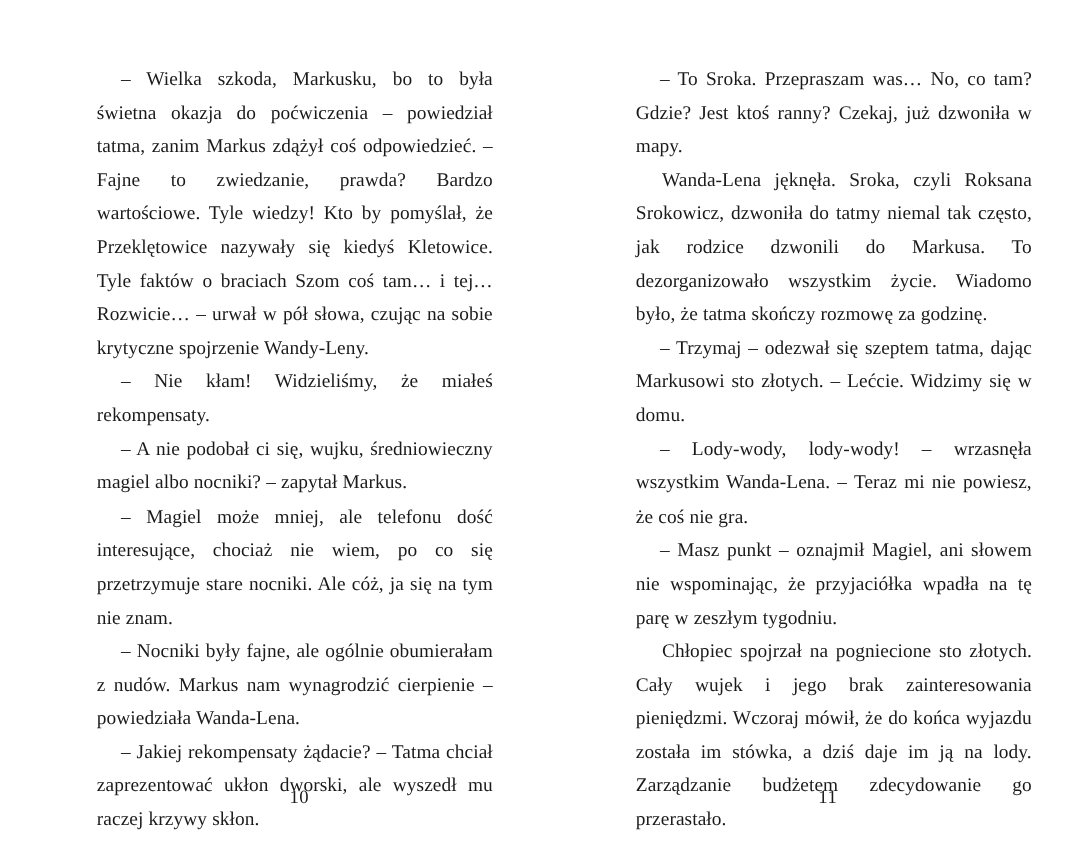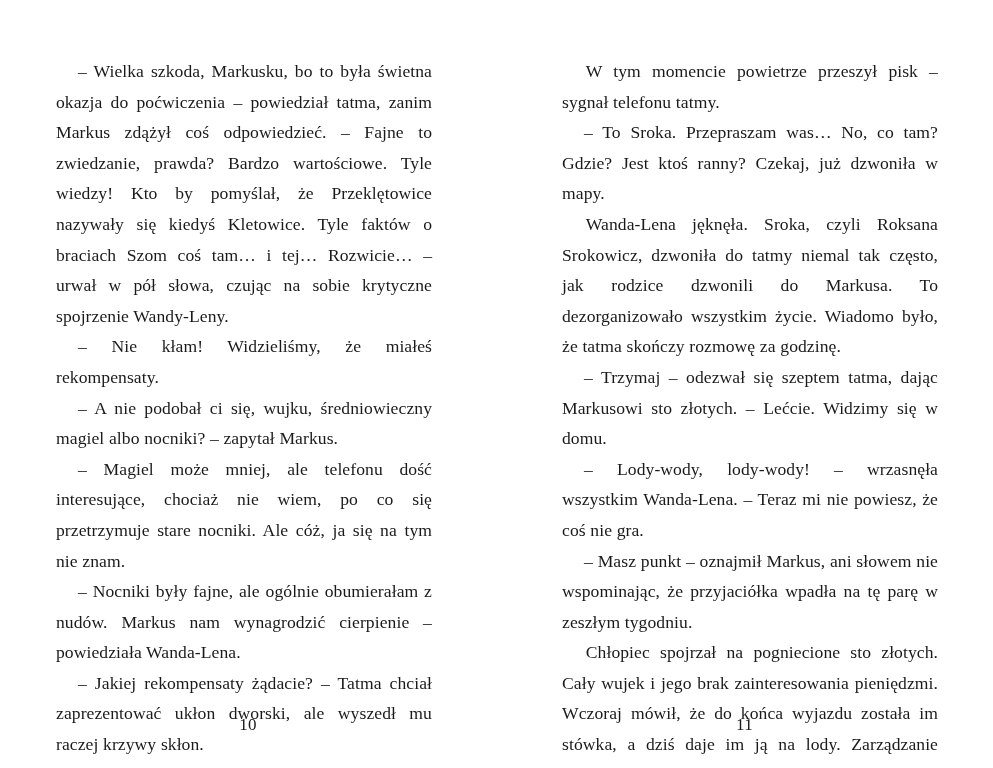--- a/index.html
+++ b/index.html
@@ -14,20 +14,21 @@
     color: #1a1a1a;
     overflow: hidden;
   }
 
   .spread {
     position: relative;
     width: 993px;
     height: 768px;
     display: flex;
     box-sizing: border-box;
+    padding-left: 32px;
   }
 
   .page {
     position: relative;
     box-sizing: border-box;
     height: 768px;
   }
 
   .page-left {
     width: 496px;
@@ -88,25 +89,24 @@
         <p class="para dash">– A nie podobał ci się, wujku, średniowieczny magiel albo nocniki? – zapytał Markus.</p>
         <p class="para dash">– Magiel może mniej, ale telefonu dość interesujące, chociaż nie wiem, po co się przetrzymuje stare nocniki. Ale cóż, ja się na tym nie znam.</p>
         <p class="para dash">– Nocniki były fajne, ale ogólnie obumierałam z nudów. Markus nam wynagrodzić cierpienie – powiedziała Wanda-Lena.</p>
         <p class="para dash">– Jakiej rekompensaty żądacie? – Tatma chciał zaprezentować ukłon dworski, ale wyszedł mu raczej krzywy skłon.</p>
       </div>
     <div class="folio">10</div>
   </div>
 
   <div class="page page-right">
     <div class="textblock">
-        <p class="para">W tym momencie powietrze przeszył pisk – sygnał telefonu tatmy.</p>
         <p class="para dash">– To Sroka. Przepraszam was… No, co tam? Gdzie? Jest ktoś ranny? Czekaj, już dzwoniła w mapy.</p>
         <p class="para">Wanda-Lena jęknęła. Sroka, czyli Roksana Srokowicz, dzwoniła do tatmy niemal tak często, jak rodzice dzwonili do Markusa. To dezorganizowało wszystkim życie. Wiadomo było, że tatma skończy rozmowę za godzinę.</p>
         <p class="para dash">– Trzymaj – odezwał się szeptem tatma, dając Markusowi sto złotych. – Lećcie. Widzimy się w domu.</p>
         <p class="para dash">– Lody-wody, lody-wody! – wrzasnęła wszystkim Wanda-Lena. – Teraz mi nie powiesz, że coś nie gra.</p>
-        <p class="para dash">– Masz punkt – oznajmił Markus, ani słowem nie wspominając, że przyjaciółka wpadła na tę parę w zeszłym tygodniu.</p>
+        <p class="para dash">– Masz punkt – oznajmił Magiel, ani słowem nie wspominając, że przyjaciółka wpadła na tę parę w zeszłym tygodniu.</p>
         <p class="para">Chłopiec spojrzał na pogniecione sto złotych. Cały wujek i jego brak zainteresowania pieniędzmi. Wczoraj mówił, że do końca wyjazdu została im stówka, a dziś daje im ją na lody. Zarządzanie budżetem zdecydowanie go przerastało.</p>
         <p class="para">Wujek dawał się lubić. Fajnie opowiadał o swoich trasach, uczył ich znaków ratunkowych,</p>
       </div>
     <div class="folio">11</div>
   </div>
 
 </div>
 
 </body></html>

